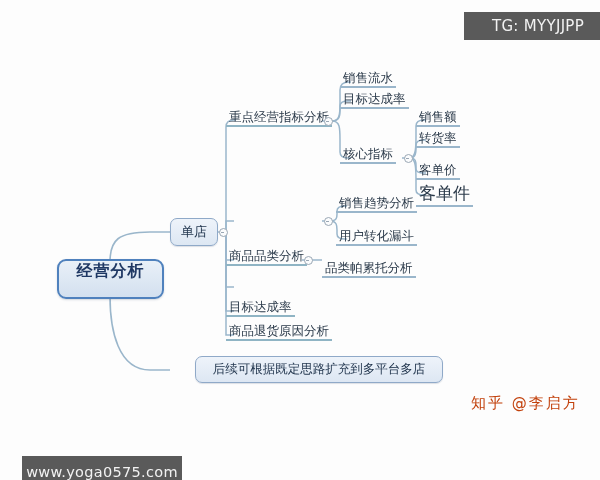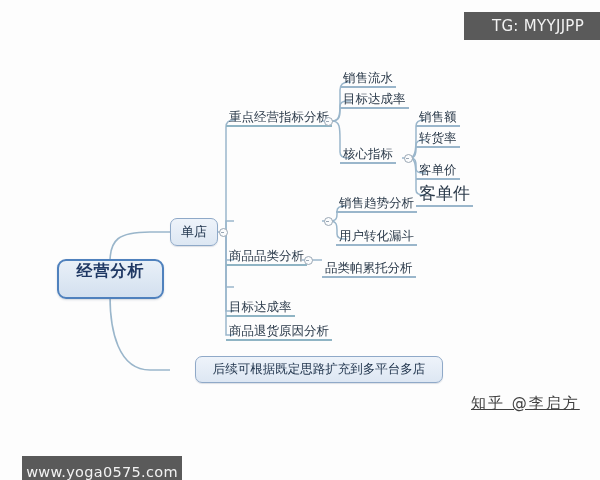--- a/index.html
+++ b/index.html
@@ -77,24 +77,23 @@
   
   .wm-box {
     position: absolute;
     background: #5a5a5a;
     color: #f2f2f2;
     display: flex; align-items: center; justify-content: center;
     letter-spacing: 0.3px;
   }
   .wm-zhihu {
     position: absolute;
-    color: #404040;
+    color: #c2410c;
     letter-spacing: 2px;
     white-space: nowrap;
-    text-decoration: underline;
   }
 </style>
 </head>
 <body>
 
 <div id="canvas">
 
   <svg id="wires" viewBox="0 0 600 480" preserveAspectRatio="none">
     <g fill="none" stroke="#9ab6cb" stroke-width="1.6">
 

